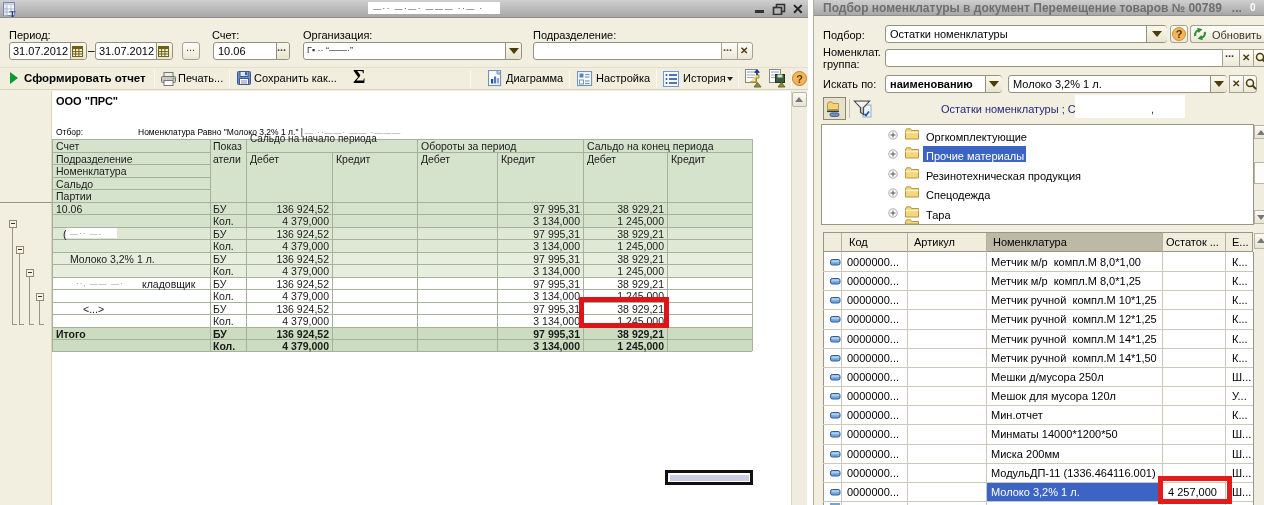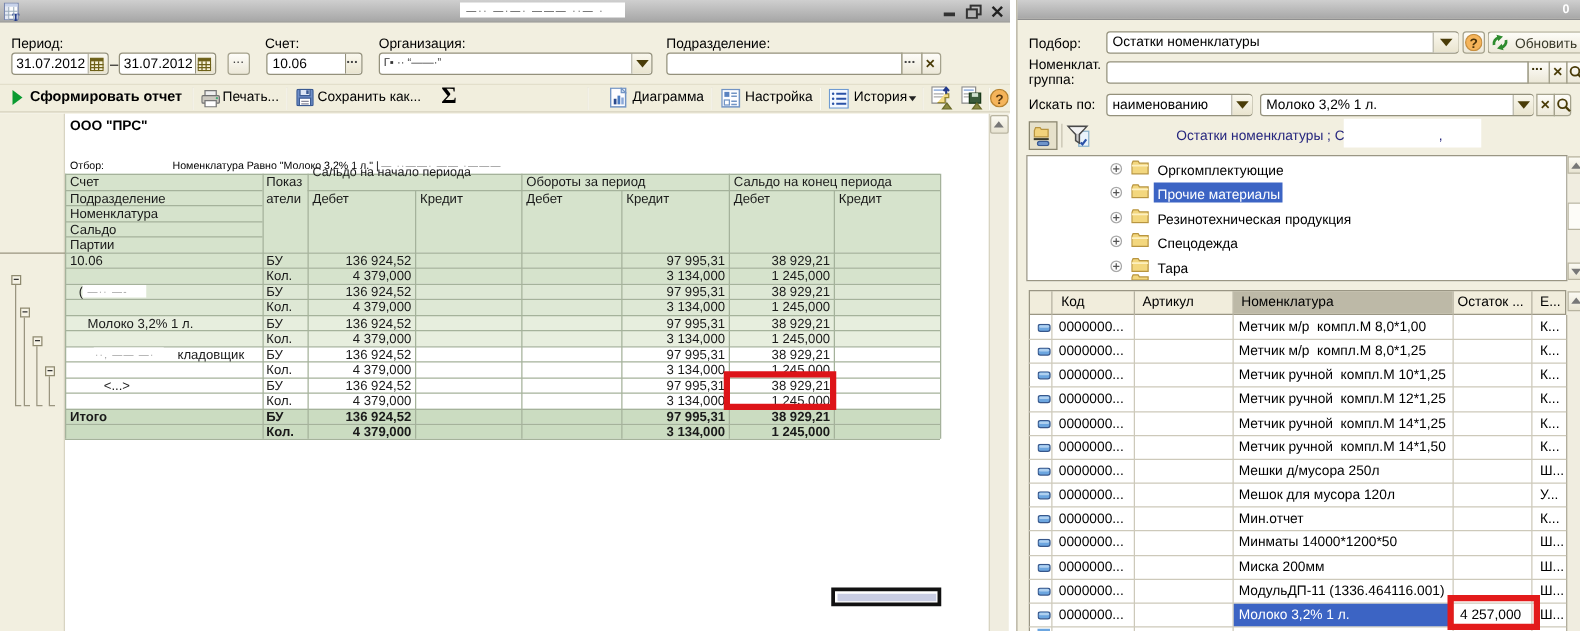--- a/index.html
+++ b/index.html
@@ -294,20 +294,21 @@
 <div class="abs" style="left:213px;top:248.95px;font-size:10.5px;font-weight:bold;color:#1a1a1a;white-space:nowrap;">Кол.</div>
 <div class="abs" style="left:250px;top:248.95px;width:79px;text-align:right;font-size:10.5px;font-weight:bold;color:#1a1a1a;white-space:nowrap;">4 379,000</div>
 <div class="abs" style="left:500px;top:248.95px;width:80px;text-align:right;font-size:10.5px;font-weight:bold;color:#1a1a1a;white-space:nowrap;">3 134,000</div>
 <div class="abs" style="left:586px;top:248.95px;width:78px;text-align:right;font-size:10.5px;font-weight:bold;color:#1a1a1a;white-space:nowrap;">1 245,000</div>
 <div class="abs" style="left:579px;top:206px;width:90px;height:31px;border:5px solid #dd1418;"></div>
 <div class="abs" style="left:665px;top:379px;width:88px;height:15px;background:#fff;border:3px solid #111;"></div>
 <div class="abs" style="left:669.5px;top:383.5px;width:79px;height:6px;background:#c9cde3;"></div>
 </div>
 <div class="abs" style="left:813px;top:0;width:451px;height:505px;background:#f2efe0;border-left:1px solid #b0ac9a;">
 <div class="abs" style="left:0;top:0;width:451px;height:16px;background:linear-gradient(#cfcfcf,#a7a7a7);border-bottom:1px solid #8f8f8f;"></div>
+<div class="abs" style="left:9px;top:1px;font-size:12px;font-weight:bold;color:#6e6e6e;white-space:nowrap;">Подбор номенклатуры в документ Перемещение товаров № 00789&nbsp;&nbsp;&nbsp;...</div>
 <div class="abs" style="left:436px;top:2px;font-size:10px;font-weight:bold;color:#fff;">0</div>
 <div class="lbl" style="left:9px;top:29px;">Подбор:</div>
 <div class="fld" style="left:71px;top:25px;width:282px;height:18px;"></div>
 <div class="lbl" style="left:76px;top:28px;">Остатки номенклатуры</div>
 <div class="abs" style="left:332px;top:26px;width:21px;height:16px;background:linear-gradient(#faf8ee,#e9e4cf);border-left:1px solid #94917c;border-radius:0 3px 3px 0;"></div>
 <div class="abs" style="left:338px;top:31px;width:0;height:0;border-left:5px solid transparent;border-right:5px solid transparent;border-top:6px solid #4a3c08;"></div>
 <div class="btn" style="left:356px;top:25px;width:18px;height:18px;"></div>
 <svg class="abs" style="left:358px;top:27px;" width="14" height="14">
 <circle cx="7" cy="7" r="6.5" fill="#f5b45a" stroke="#c89040"></circle>
 <text x="7" y="11" font-size="11" font-weight="bold" text-anchor="middle" fill="#4a3208">?</text>
@@ -327,21 +328,21 @@
 <div class="lbl" style="left:411px;top:47px;font-weight:bold;color:#3a3008;">...</div>
 <div class="btn" style="left:425px;top:49px;width:15px;height:18px;border-radius:0;"></div>
 <div class="abs" style="left:428px;top:52px;font-size:10px;font-weight:bold;color:#4a3c08;">✕</div>
 <div class="btn" style="left:439px;top:49px;width:14px;height:18px;border-radius:0 3px 3px 0;"></div>
 <svg class="abs" style="left:441px;top:52px;" width="12" height="12">
 <circle cx="5" cy="5" r="3.5" fill="none" stroke="#4a3c08" stroke-width="1.5"></circle>
 <line x1="7.5" y1="7.5" x2="11" y2="11" stroke="#4a3c08" stroke-width="1.8"></line>
 </svg>
 <div class="lbl" style="left:9px;top:78px;">Искать по:</div>
 <div class="fld" style="left:71px;top:75px;width:117px;height:18px;"></div>
-<div class="lbl" style="left:76px;top:78px;">наименованию</div>
+<div class="lbl" style="left:76px;top:78px;font-weight:bold;">наименованию</div>
 <div class="abs" style="left:171px;top:76px;width:17px;height:16px;background:linear-gradient(#faf8ee,#e9e4cf);border-left:1px solid #94917c;border-radius:0 3px 3px 0;"></div>
 <div class="abs" style="left:175px;top:81px;width:0;height:0;border-left:5px solid transparent;border-right:5px solid transparent;border-top:6px solid #4a3c08;"></div>
 <div class="fld" style="left:194px;top:75px;width:219px;height:18px;"></div>
 <div class="lbl" style="left:199px;top:78px;">Молоко 3,2% 1 л.</div>
 <div class="abs" style="left:396px;top:76px;width:17px;height:16px;background:linear-gradient(#faf8ee,#e9e4cf);border-left:1px solid #94917c;border-radius:0 3px 3px 0;"></div>
 <div class="abs" style="left:400px;top:81px;width:0;height:0;border-left:5px solid transparent;border-right:5px solid transparent;border-top:6px solid #4a3c08;"></div>
 <div class="btn" style="left:415px;top:75px;width:15px;height:18px;border-radius:0;"></div>
 <div class="abs" style="left:418px;top:78px;font-size:10px;font-weight:bold;color:#4a3c08;">✕</div>
 <div class="btn" style="left:429px;top:75px;width:14px;height:18px;border-radius:0 3px 3px 0;"></div>
 <svg class="abs" style="left:431px;top:78px;" width="12" height="12">

